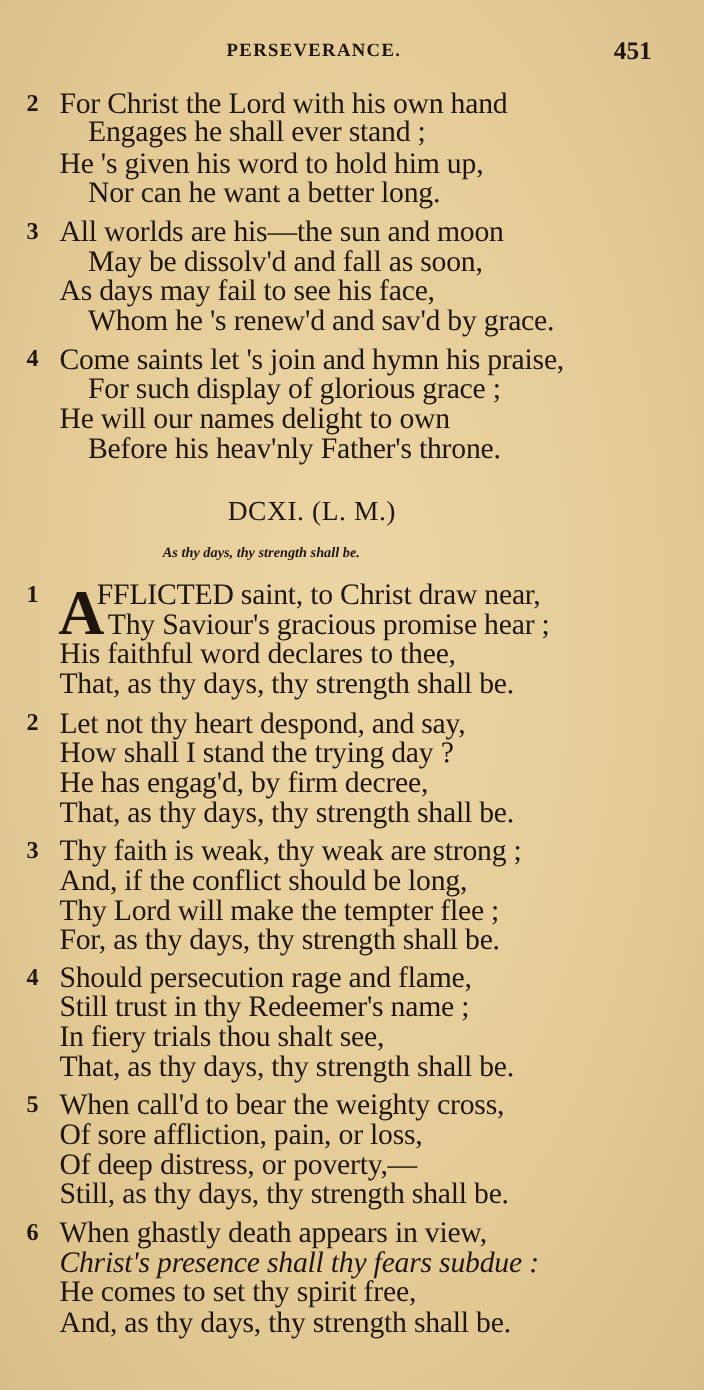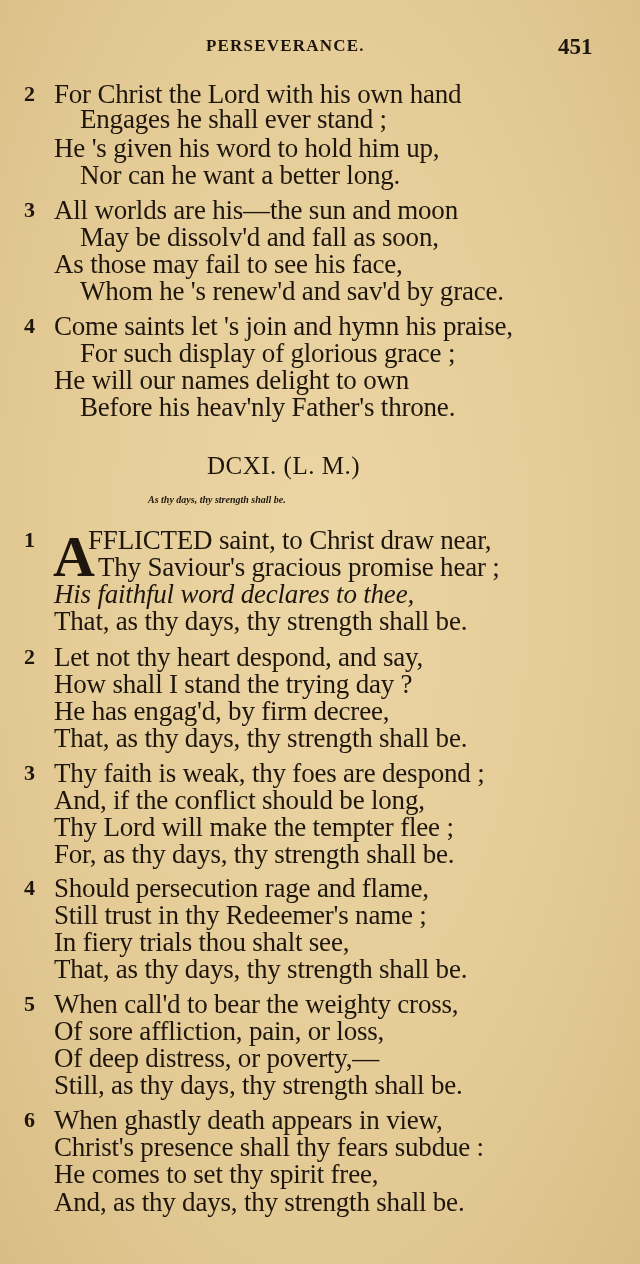--- a/index.html
+++ b/index.html
@@ -32,21 +32,21 @@
     position:absolute; left:24px; font-weight:bold; font-size:22px; line-height:28px;
   }
   .l1 { left:54px; }
   .l2 { left:80px; }
   .hymn-title {
     position:absolute; top:452px; left:207px;
     font-size:25px; letter-spacing:0.5px;font-family:Liberation Serif, serif;
   }
   .subtitle {
     position:absolute; top:494px; left:148px;
-    font-size:10px; font-style:italic; font-weight:bold;
+    font-size:13px; font-style:italic; font-weight:bold;
   }
   .dropcap {
     position:absolute; left:53px; top:528px;
     font-size:58px; line-height:58px; font-weight:bold;
   }
 </style>
 </head>
 <body>
 
 <div class="page">
@@ -61,55 +61,55 @@
     <span class="line l1" style="top:0px;">For Christ the Lord with his own hand</span>
     <span class="line l2" style="top:25px;">Engages he shall ever stand ;</span>
     <span class="line l1" style="top:54px;">He 's given his word to hold him up,</span>
     <span class="line l2" style="top:81px;">Nor can he want a better long.</span>
   </div>
 
   <div class="stanza" style="top:196px;">
     <span class="num" style="top:0px;">3</span>
     <span class="line l1" style="top:0px;">All worlds are his—the sun and moon</span>
     <span class="line l2" style="top:27px;">May be dissolv'd and fall as soon,</span>
-    <span class="line l1" style="top:54px;">As those may fail to see his face,</span>
+    <span class="line l1" style="top:54px;">As days may fail to see his face,</span>
     <span class="line l2" style="top:81px;">Whom he 's renew'd and sav'd by grace.</span>
   </div>
 
   <div class="stanza" style="top:312px;">
     <span class="num" style="top:0px;">4</span>
     <span class="line l1" style="top:0px;">Come saints let 's join and hymn his praise,</span>
     <span class="line l2" style="top:27px;">For such display of glorious grace ;</span>
     <span class="line l1" style="top:54px;">He will our names delight to own</span>
     <span class="line l2" style="top:81px;">Before his heav'nly Father's throne.</span>
   </div>
 
   <div class="hymn-title">DCXI. (L. M.)</div>
   <div class="subtitle">As thy days, thy strength shall be.</div>
 
   <div class="stanza" style="top:526px;">
     <span class="num" style="top:0px;">1</span>
     <span class="dropcap" style="top:2px;">A</span>
     <span class="line" style="left:88px; top:0px;">FFLICTED saint, to Christ draw near,</span>
     <span class="line" style="left:98px; top:27px;">Thy Saviour's gracious promise hear ;</span>
-    <span class="line l1" style="top:54px;font-style:italic;">His faithful word declares to thee,</span>
+    <span class="line l1" style="top:54px;">His faithful word declares to thee,</span>
     <span class="line l1" style="top:81px;">That, as thy days, thy strength shall be.</span>
   </div>
 
   <div class="stanza" style="top:643px;">
     <span class="num" style="top:0px;">2</span>
     <span class="line l1" style="top:0px;">Let not thy heart despond, and say,</span>
     <span class="line l1" style="top:27px;">How shall I stand the trying day ?</span>
     <span class="line l1" style="top:54px;text-align:right;">He has engag'd, by firm decree,</span>
     <span class="line l1" style="top:81px;">That, as thy days, thy strength shall be.</span>
   </div>
 
   <div class="stanza" style="top:759px;">
     <span class="num" style="top:0px;">3</span>
-    <span class="line l1" style="top:0px;">Thy faith is weak, thy foes are despond ;</span>
+    <span class="line l1" style="top:0px;">Thy faith is weak, thy weak are strong ;</span>
     <span class="line l1" style="top:27px;">And, if the conflict should be long,</span>
     <span class="line l1" style="top:54px;">Thy Lord will make the tempter flee ;</span>
     <span class="line l1" style="top:81px;">For, as thy days, thy strength shall be.</span>
   </div>
 
   <div class="stanza" style="top:874px;">
     <span class="num" style="top:0px;">4</span>
     <span class="line l1" style="top:0px;">Should persecution rage and flame,</span>
     <span class="line l1" style="top:27px;font-family:Liberation Serif, serif;">Still trust in thy Redeemer's name ;</span>
     <span class="line l1" style="top:54px;">In fiery trials thou shalt see,</span>
@@ -120,18 +120,18 @@
     <span class="num" style="top:0px;">5</span>
     <span class="line l1" style="top:0px;">When call'd to bear the weighty cross,</span>
     <span class="line l1" style="top:27px;">Of sore affliction, pain, or loss,</span>
     <span class="line l1" style="top:54px;">Of deep distress, or poverty,—</span>
     <span class="line l1" style="top:81px;">Still, as thy days, thy strength shall be.</span>
   </div>
 
   <div class="stanza" style="top:1106px;">
     <span class="num" style="top:0px;">6</span>
     <span class="line l1" style="top:0px;">When ghastly death appears in view,</span>
-    <span class="line l1" style="top:27px;">Christ's presence shall thy fears subdue :</span>
+    <span class="line l1" style="top:27px;font-style:italic;">Christ's presence shall thy fears subdue :</span>
     <span class="line l1" style="top:54px;">He comes to set thy spirit free,</span>
     <span class="line l1" style="top:82px;">And, as thy days, thy strength shall be.</span>
   </div>
 
 </div>
 
 </body></html>

